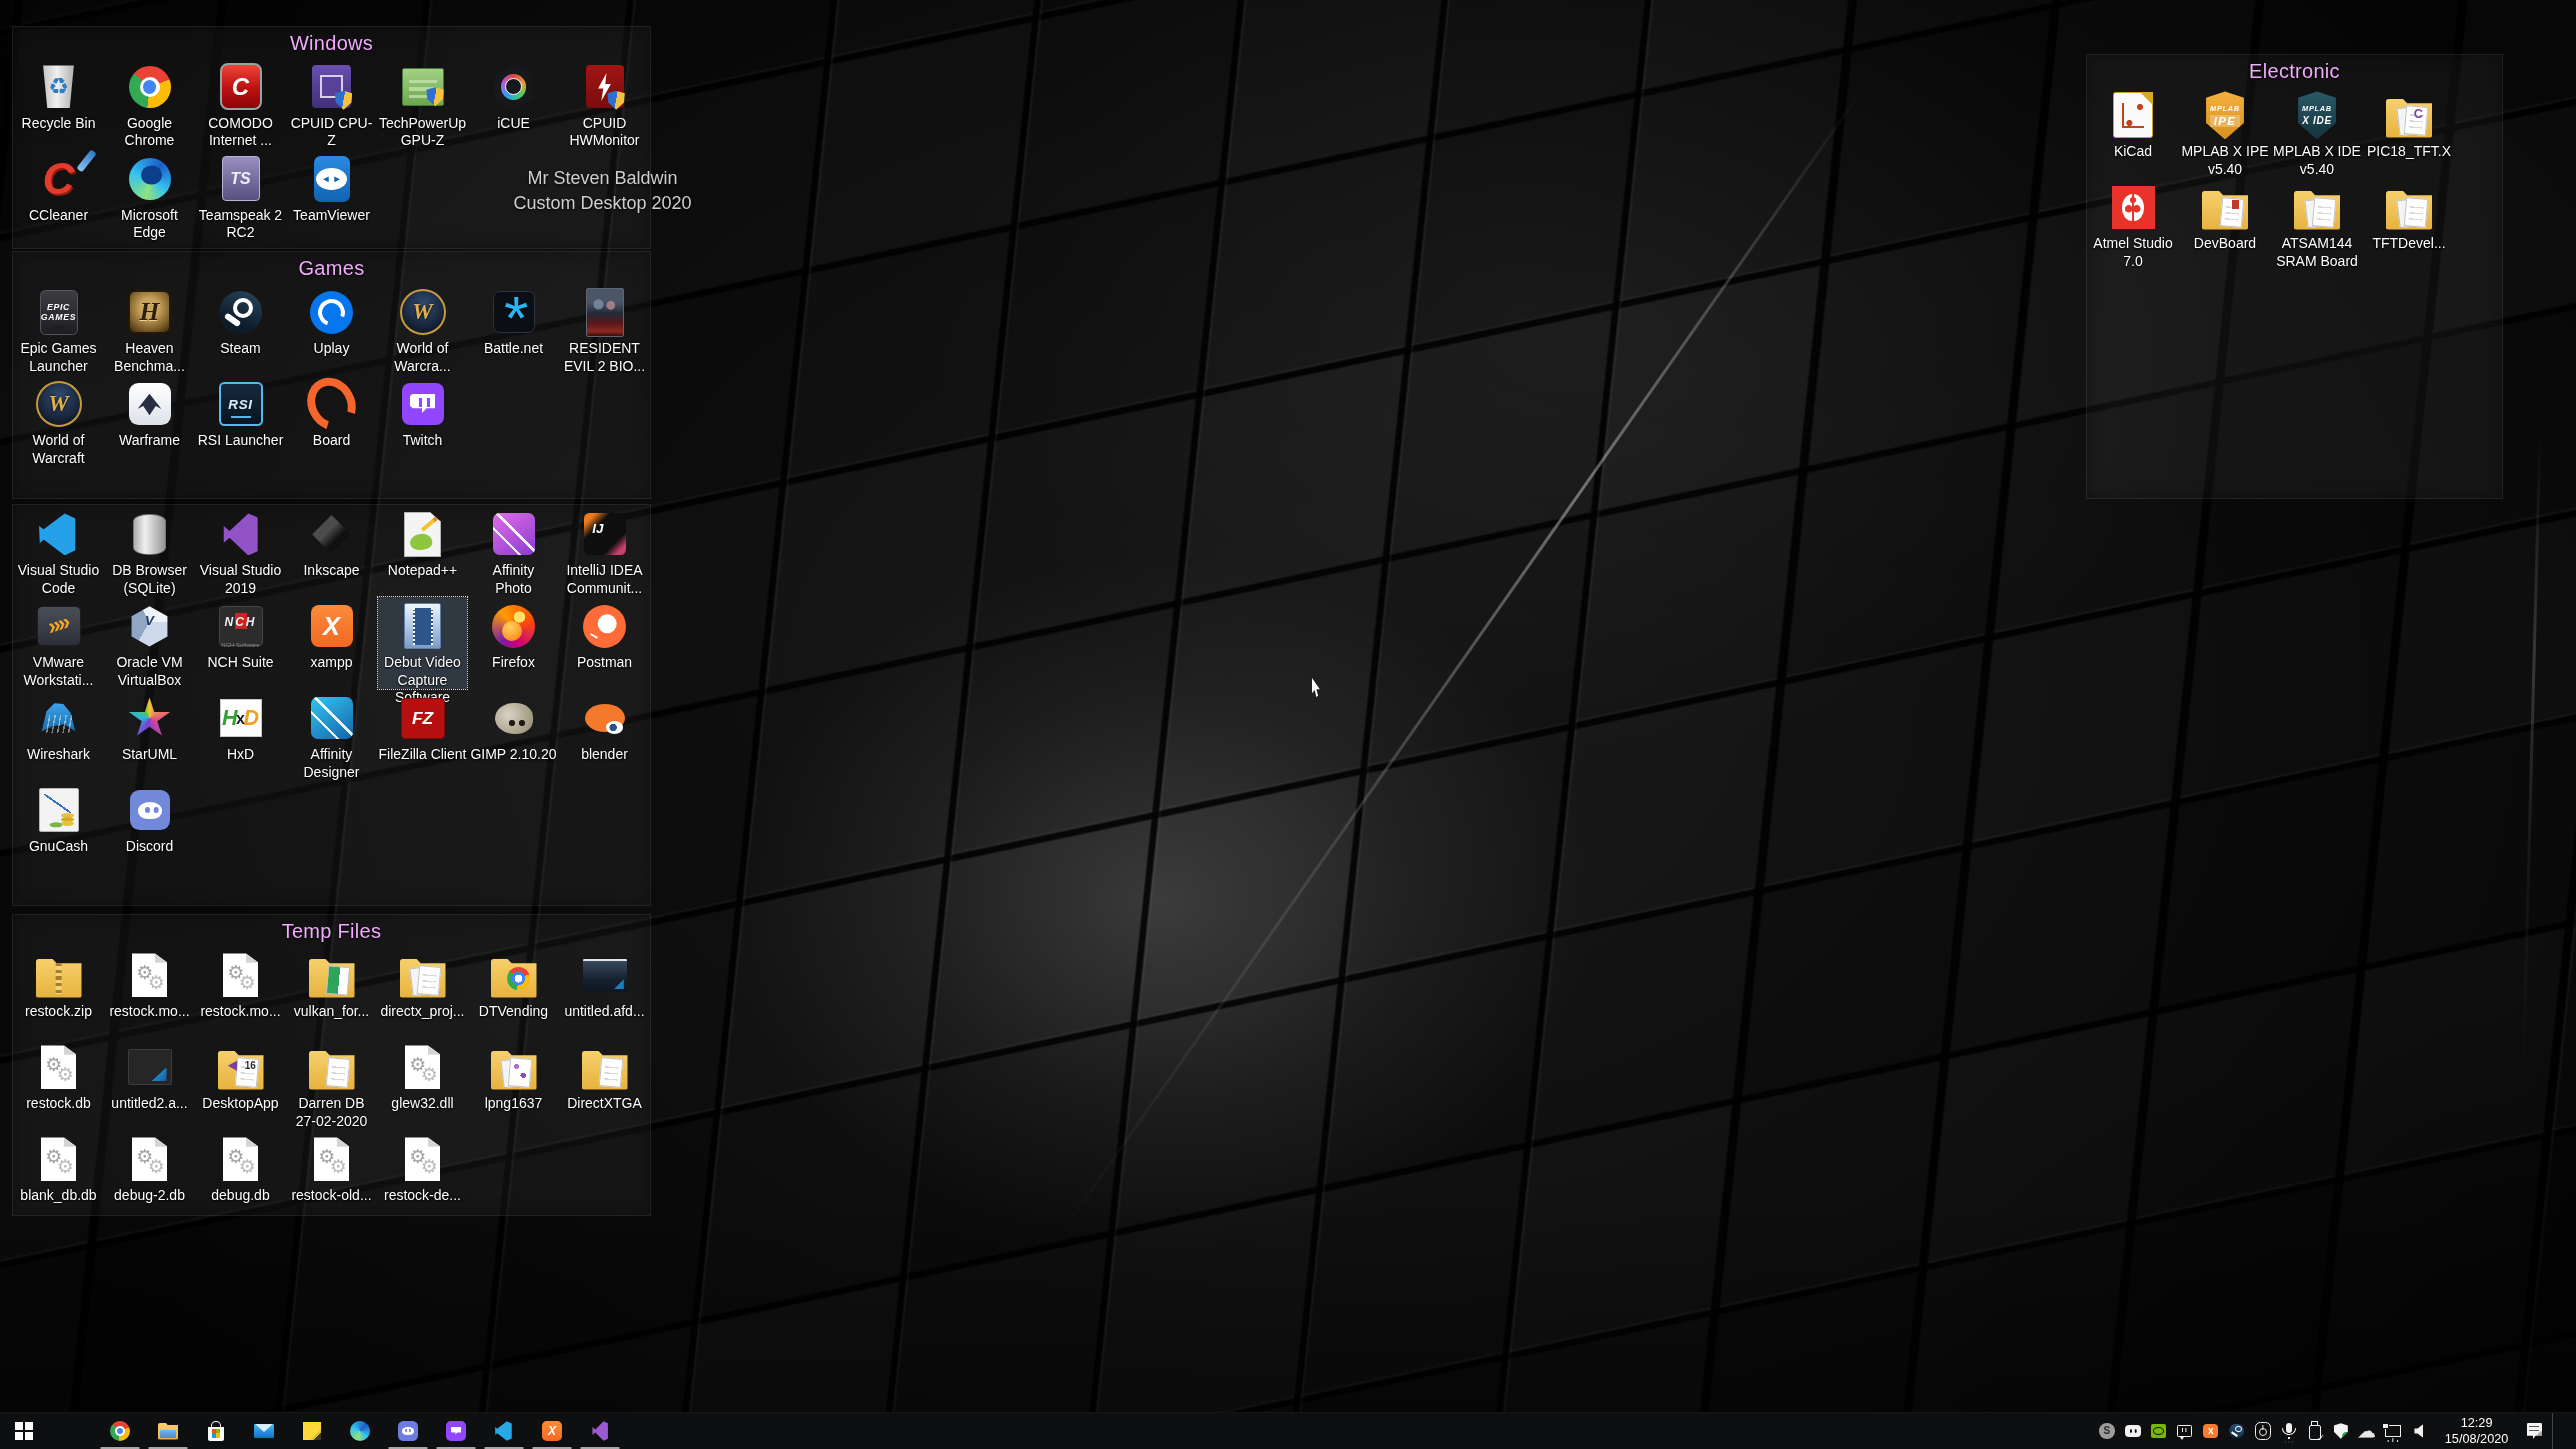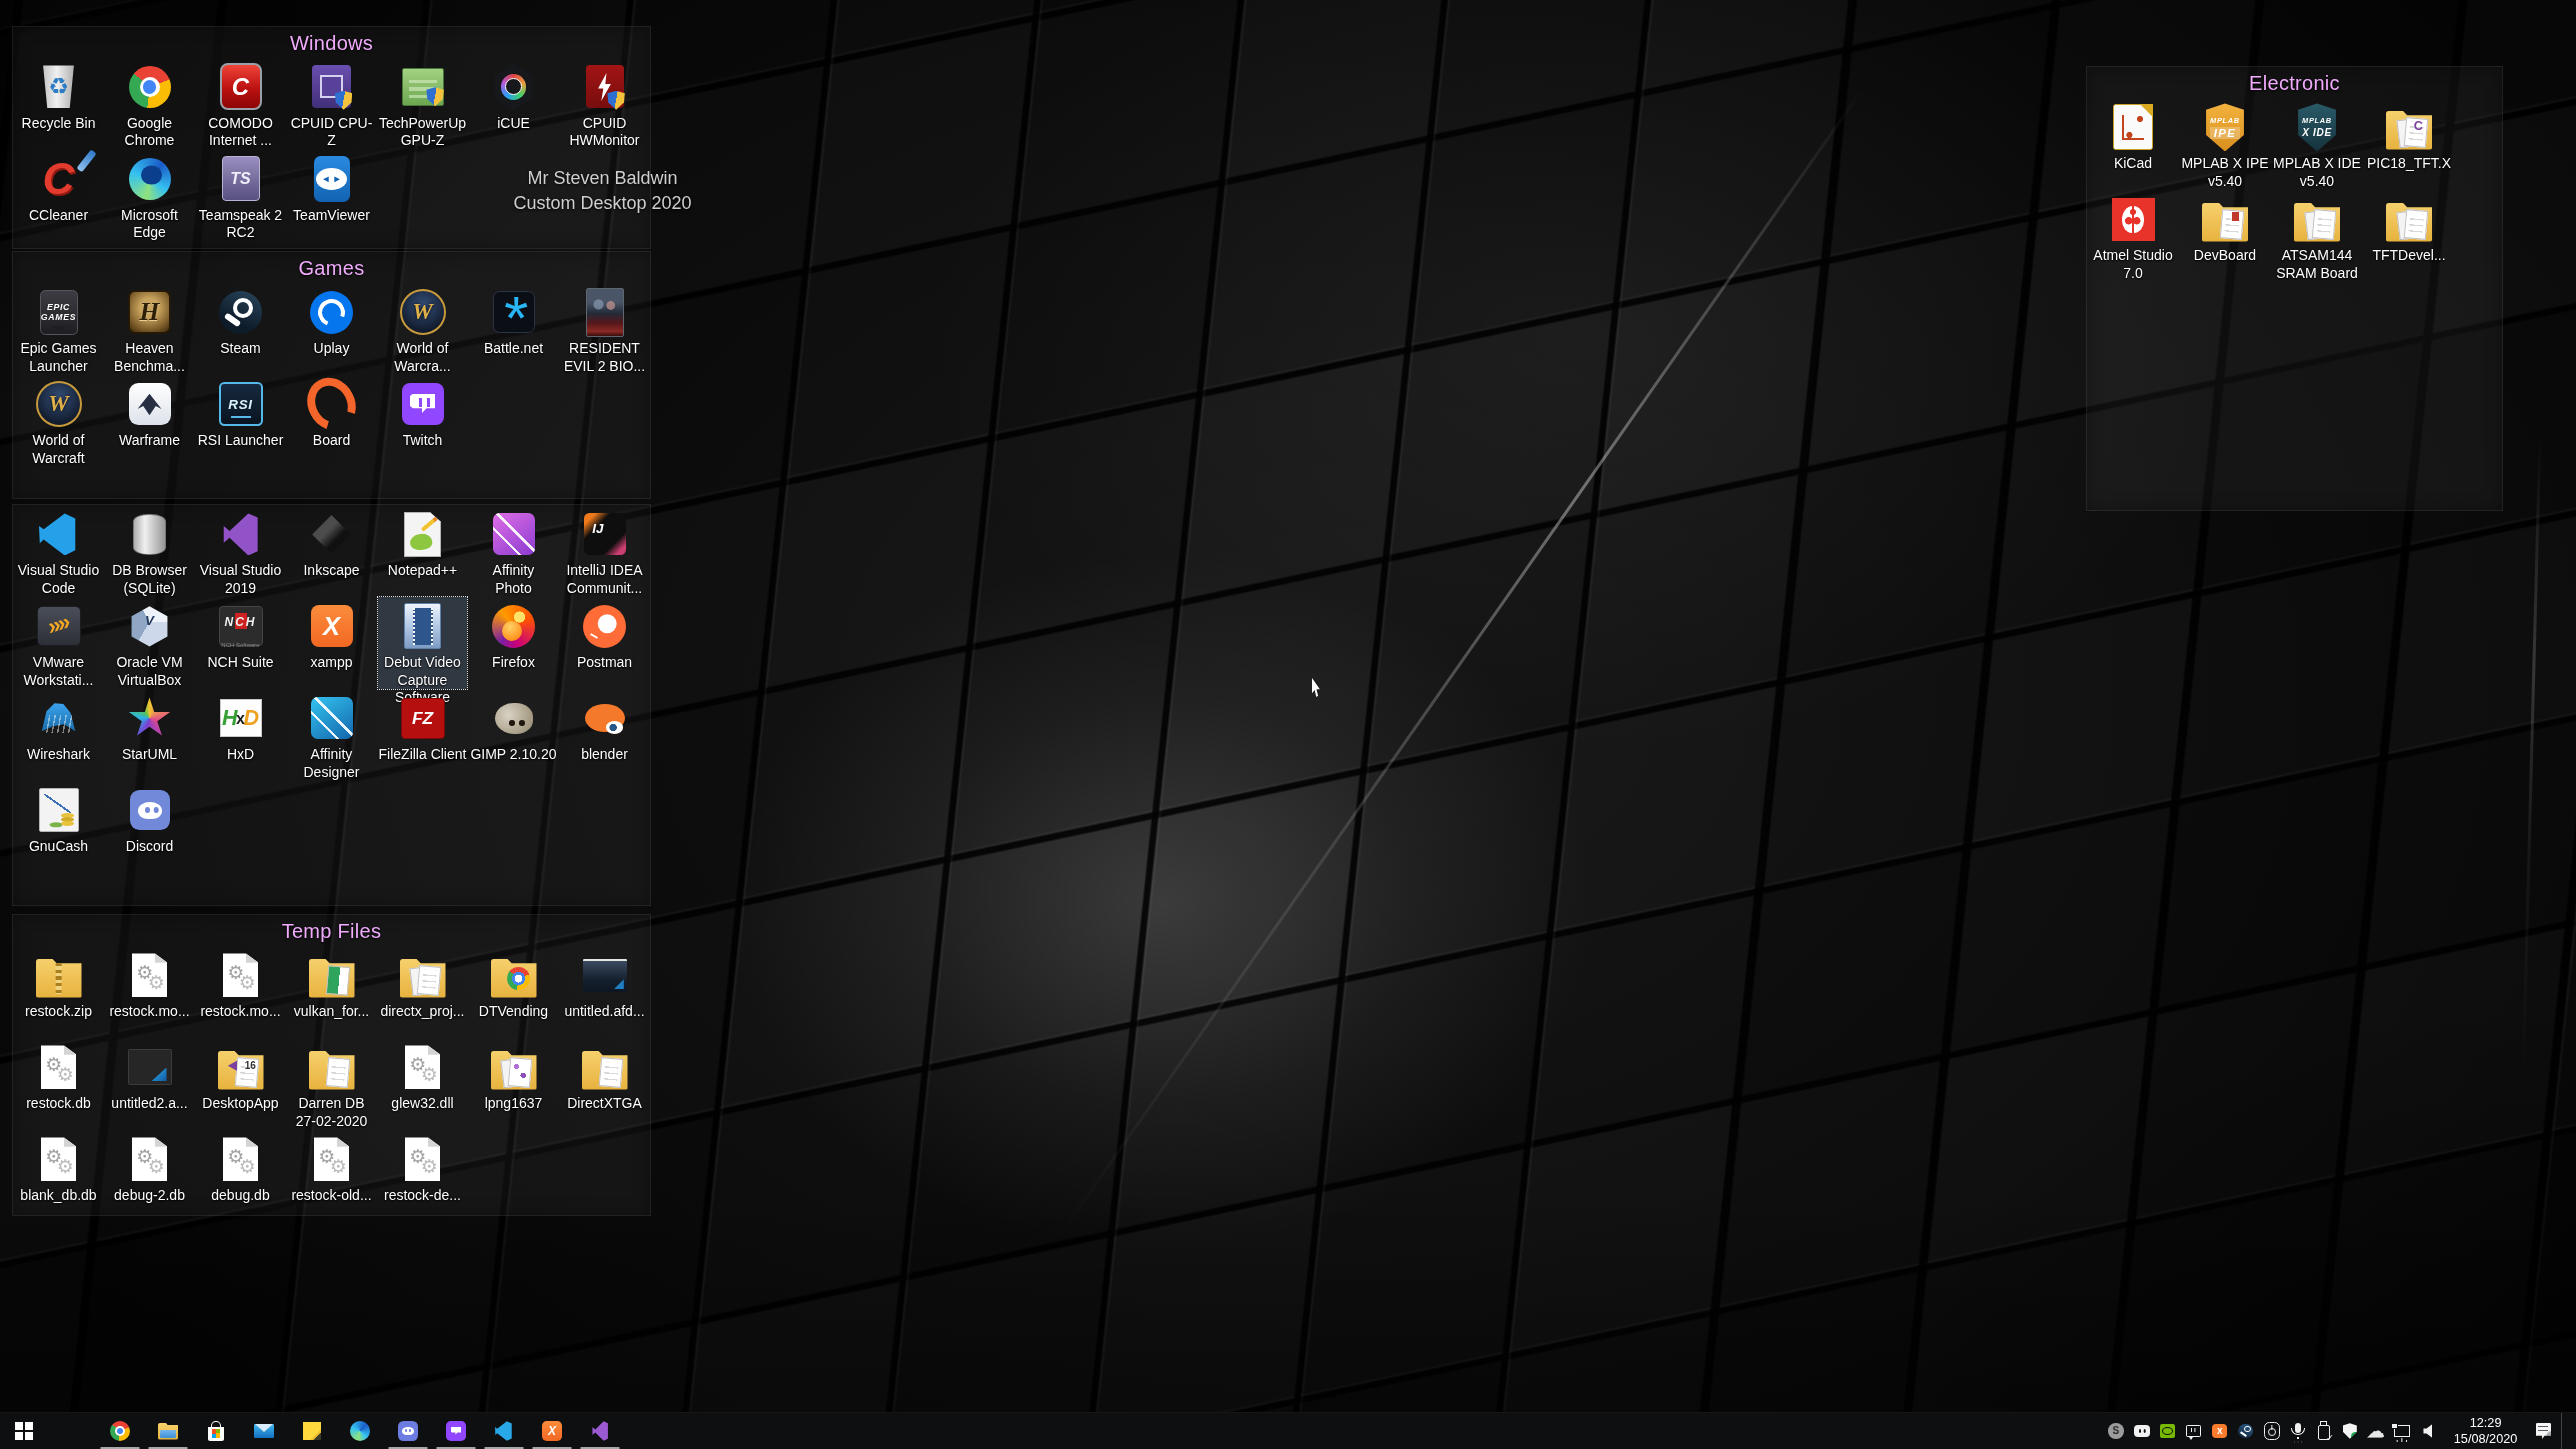--- a/index.html
+++ b/index.html
@@ -32,21 +32,21 @@
   
   .panel{position:absolute;background:rgba(128,128,128,.10);border:0.7px solid rgba(255,255,255,.06);
          box-shadow:0 0 16px rgba(0,0,0,.35) inset}
   .panel .title{height:31px;line-height:32px;text-align:center;font-size:20px;font-weight:300;
                 color:#f0abfc;letter-spacing:0.3px;text-shadow:0 0.7px 2px rgba(0,0,0,.9)}
   .grid{display:grid;grid-template-columns:repeat(7,1fr);grid-auto-rows:92px;justify-items:center}
   #g-windows{left:12px;top:25.5px;width:637px;height:221px}
   #g-games{left:12px;top:251px;width:637px;height:246px}
   #g-development{left:12px;top:504px;width:637px;height:400px}
   #g-tempfiles{left:12px;top:914px;width:637px;height:300px}
-  #g-electronic{left:2086px;top:66px;width:415px;height:443px}
+  #g-electronic{left:2086px;top:54px;width:415px;height:443px}
   #g-electronic .grid{grid-template-columns:repeat(4,92px);justify-content:start}
 
   .cell{width:89px;display:flex;flex-direction:column;align-items:center;padding-top:3.4px;cursor:default}
   .cell.sel{outline:0.7px dotted rgba(255,255,255,.85);outline-offset:-0.7px;background:rgba(125,160,205,.22)}
   .lbl{margin-top:2px;font-size:14px;line-height:17.4px;color:#fff;text-align:center;white-space:pre-line;
        text-shadow:0 1.3px 2px rgba(0,0,0,.95),0 0 1.3px rgba(0,0,0,.85);max-width:88px}
   .tile{width:52px;height:52px;position:relative;display:flex;align-items:center;justify-content:center;flex:none}
   .g{position:relative;display:flex;align-items:center;justify-content:center}
   .g::before,.g::after{display:flex;align-items:center;justify-content:center}
 
@@ -272,21 +272,21 @@
   #signature{position:absolute;left:508px;top:166px;width:189px;text-align:center;color:#cfcfcf;
     font-size:18px;line-height:25px;font-weight:300;text-shadow:0 1.3px 2.7px rgba(0,0,0,.9)}
 
   
   #taskbar{position:absolute;left:0;right:0;bottom:0;height:36px;background:rgba(14,15,17,.97);
     display:flex;align-items:stretch;z-index:60;border-top:0.7px solid rgba(255,255,255,.03)}
   #tb-left{display:flex;align-items:stretch}
   .tbtn{width:48px;display:flex;align-items:center;justify-content:center;position:relative}
   .tbtn .ind{position:absolute;bottom:0;left:50%;transform:translateX(-50%);width:39px;height:2px;background:#a8a8a8}
   #tb-spacer{flex:1}
-  #tb-right{display:flex;align-items:center;gap:10px;padding-right:7px}
+  #tb-right{display:flex;align-items:center;gap:10px;padding-right:16px}
   .tico{width:16px;height:20px;display:flex;align-items:center;justify-content:center;position:relative}
   #clock{display:flex;flex-direction:column;align-items:center;justify-content:center;color:#fff;font-size:12.7px;line-height:16px;padding:0 8px;text-align:center}
   #show-desktop{width:6.7px;border-left:0.7px solid rgba(255,255,255,.22);height:36px}
 
   .t-start .g{width:18px;height:18px;background-image:linear-gradient(#fff,#fff),linear-gradient(#fff,#fff),linear-gradient(#fff,#fff),linear-gradient(#fff,#fff);
     background-position:0 0,100% 0,0 100%,100% 100%;background-size:8px 8px;background-repeat:no-repeat}
   .t-chrome .g{width:20px;height:20px;border-radius:50%;background:conic-gradient(from -50deg,#ea4335 0 33%,#fbbc05 0 66%,#34a853 0)}
   .t-chrome .g::before{content:"";position:absolute;width:10px;height:10px;border-radius:50%;background:#fff}
   .t-chrome .g::after{content:"";position:absolute;width:6.7px;height:6.7px;border-radius:50%;background:#4285f4}
   .t-explorer .g{width:20px;height:17px;border-radius:2px;background:linear-gradient(180deg,#f8d26a,#eab33f);

